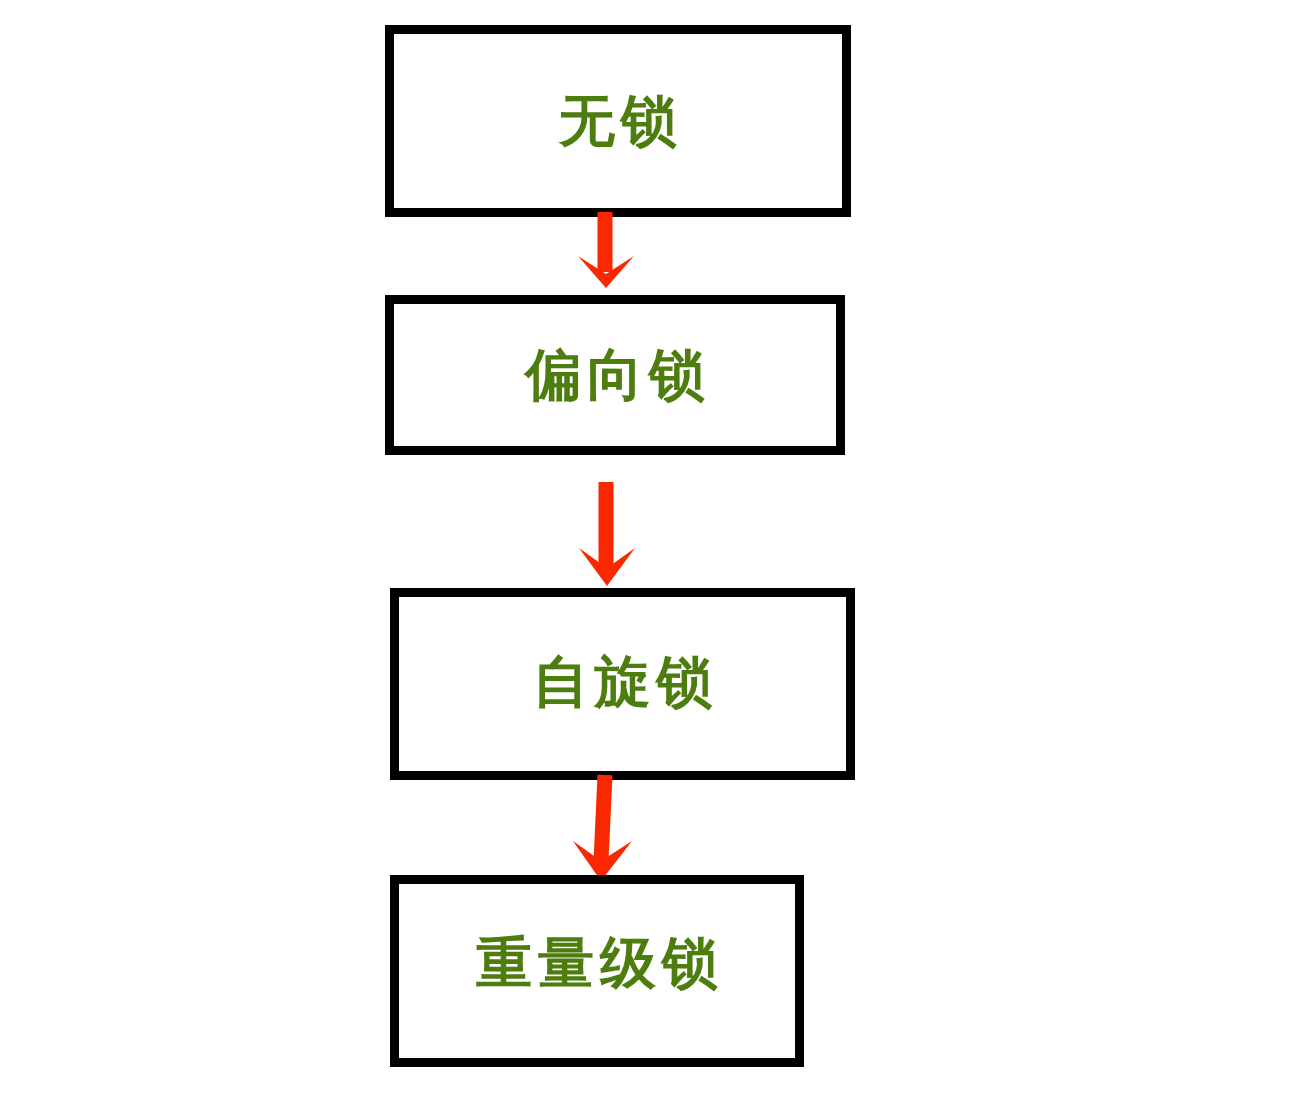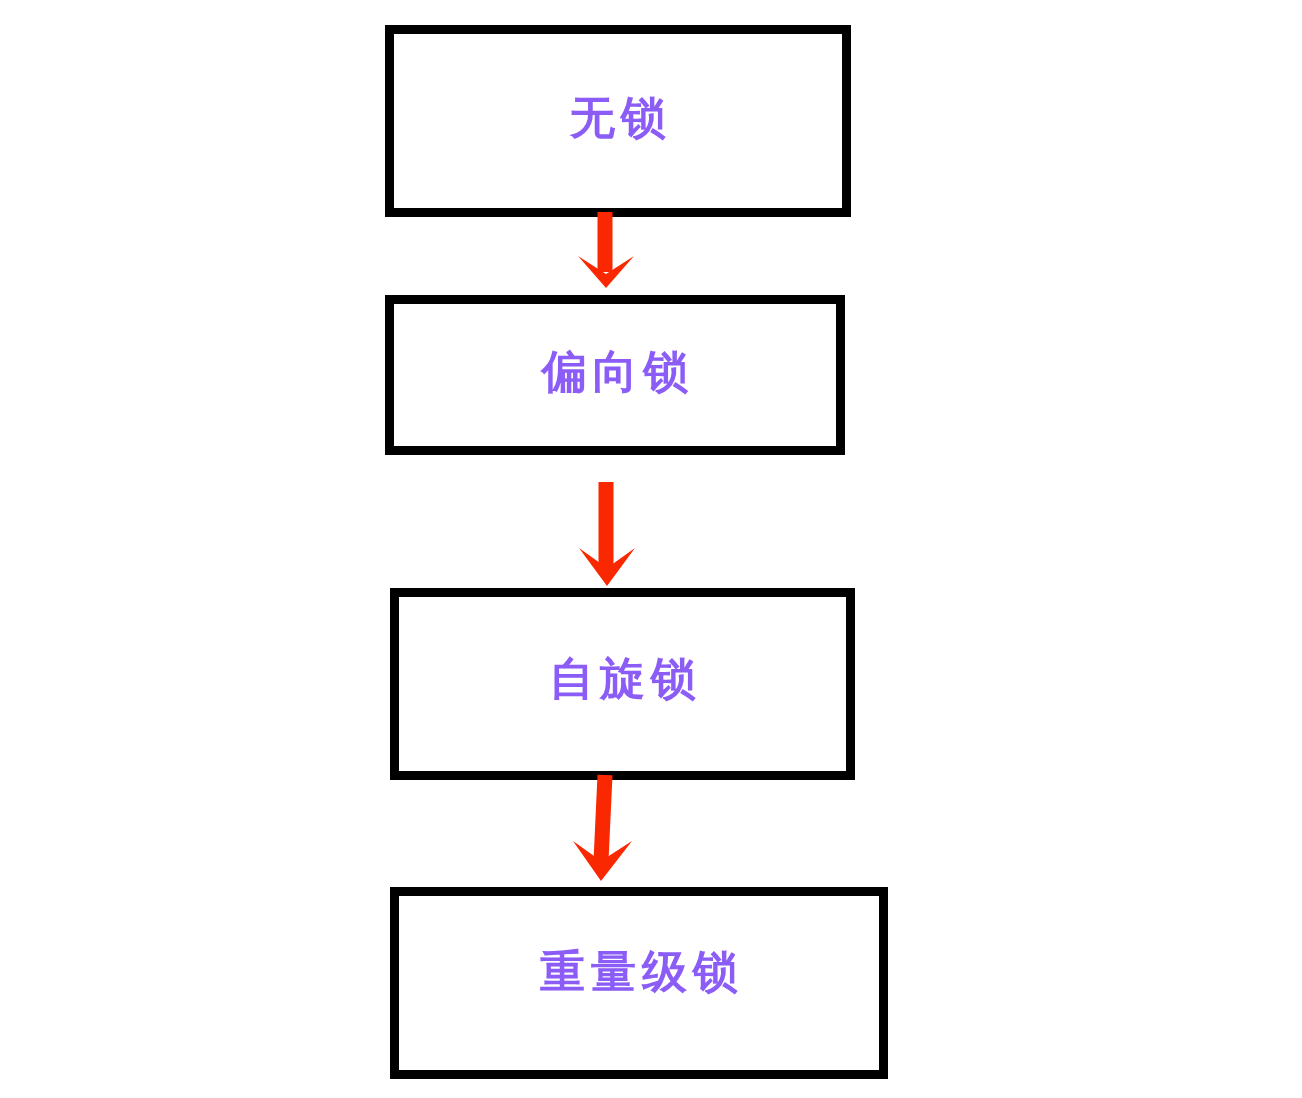--- a/index.html
+++ b/index.html
@@ -25,34 +25,34 @@
   .node {
     position: absolute;
     box-sizing: border-box;
     background: #ffffff;
     border: 9px solid #000000;
     display: flex;
     align-items: center;
     justify-content: center;
   }
   .node-label {
-    color: #8b5cf6;
+    color: #4d7c0f;
     font-weight: bold;
-    font-size: 45px;
+    font-size: 56px;
     line-height: 1;
     letter-spacing: 6px;
     text-indent: 6px;
     white-space: nowrap;
-    font-family: Liberation Mono, monospace;
+    font-family: Liberation Sans, sans-serif;
   }
 
   #node-0 { left: 385px; top: 25px;  width: 466px; height: 192px; }
   #node-1 { left: 385px; top: 295px; width: 460px; height: 160px; }
   #node-2 { left: 390px; top: 588px; width: 465px; height: 192px; }
-  #node-3 { left: 390px; top: 875px; width: 498px; height: 192px; margin-top: 12px; }
+  #node-3 { left: 390px; top: 875px; width: 414px; height: 192px; }
 
   
   #node-3 .node-label { position: relative; top: -8px; }
   #node-2 .node-label { position: relative; top: -2px; }
 
   
   .connector {
     position: absolute;
     overflow: visible;
   }

